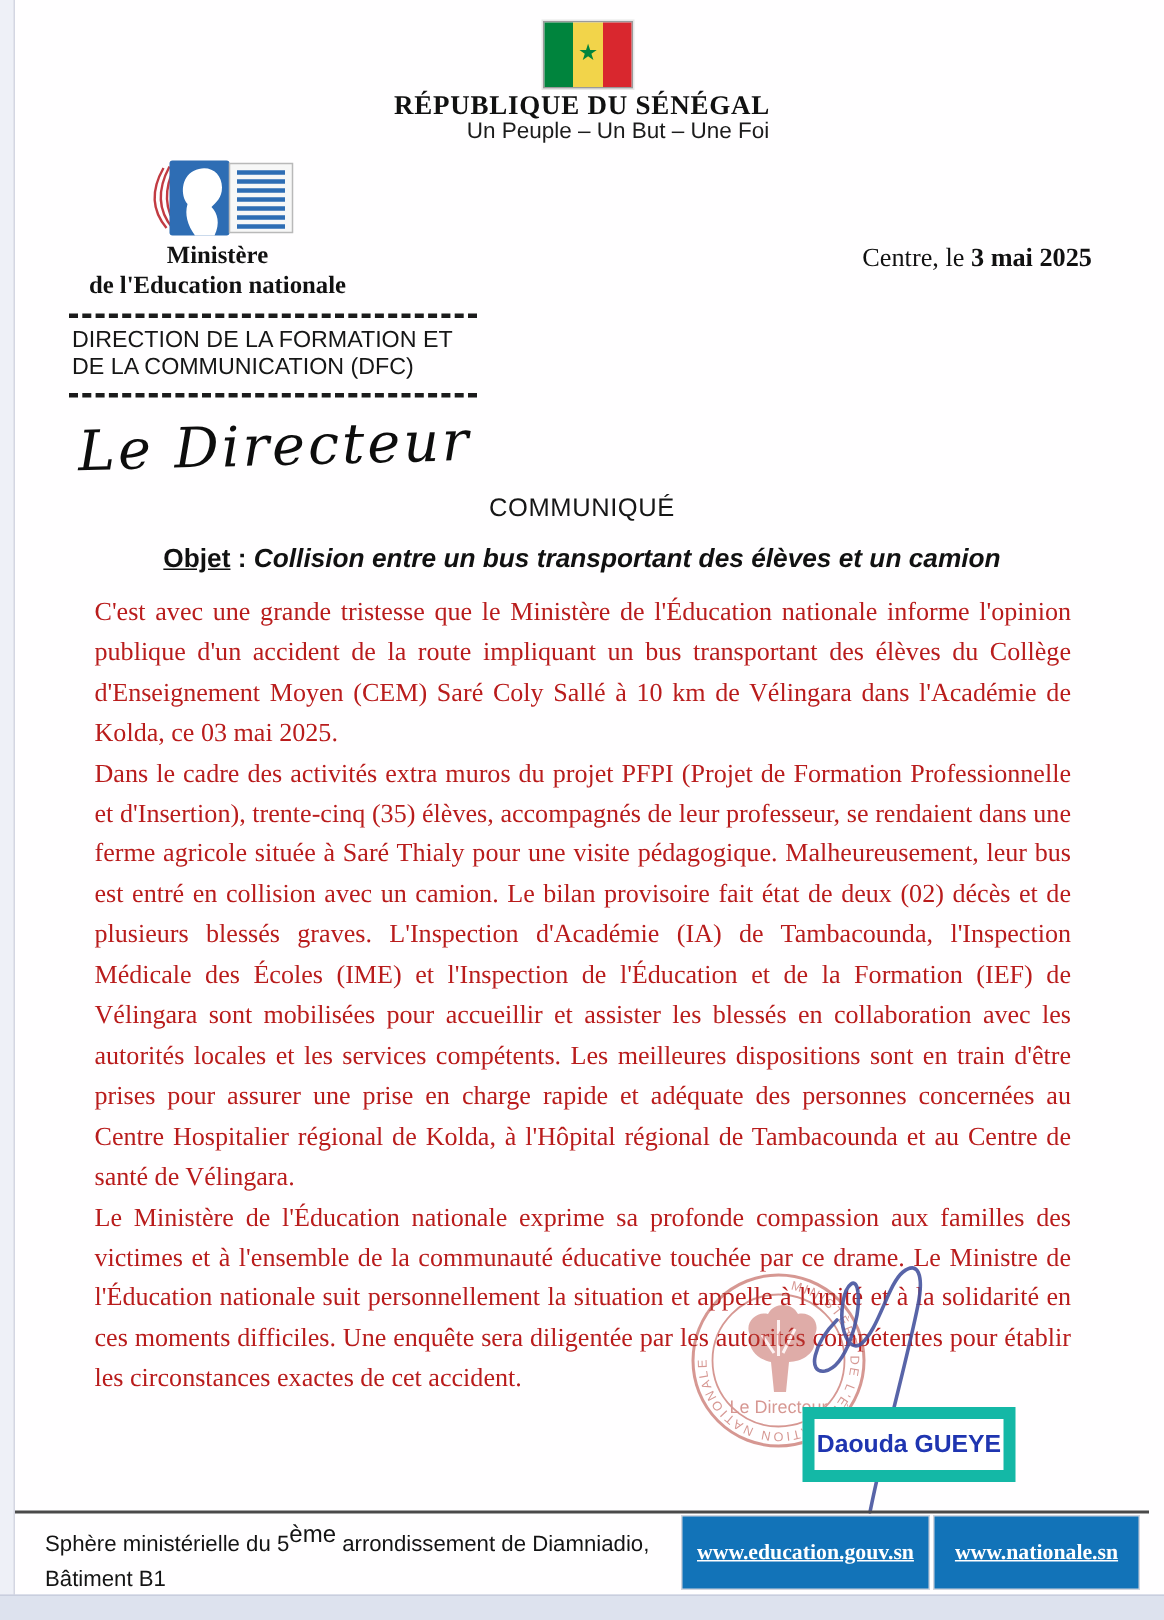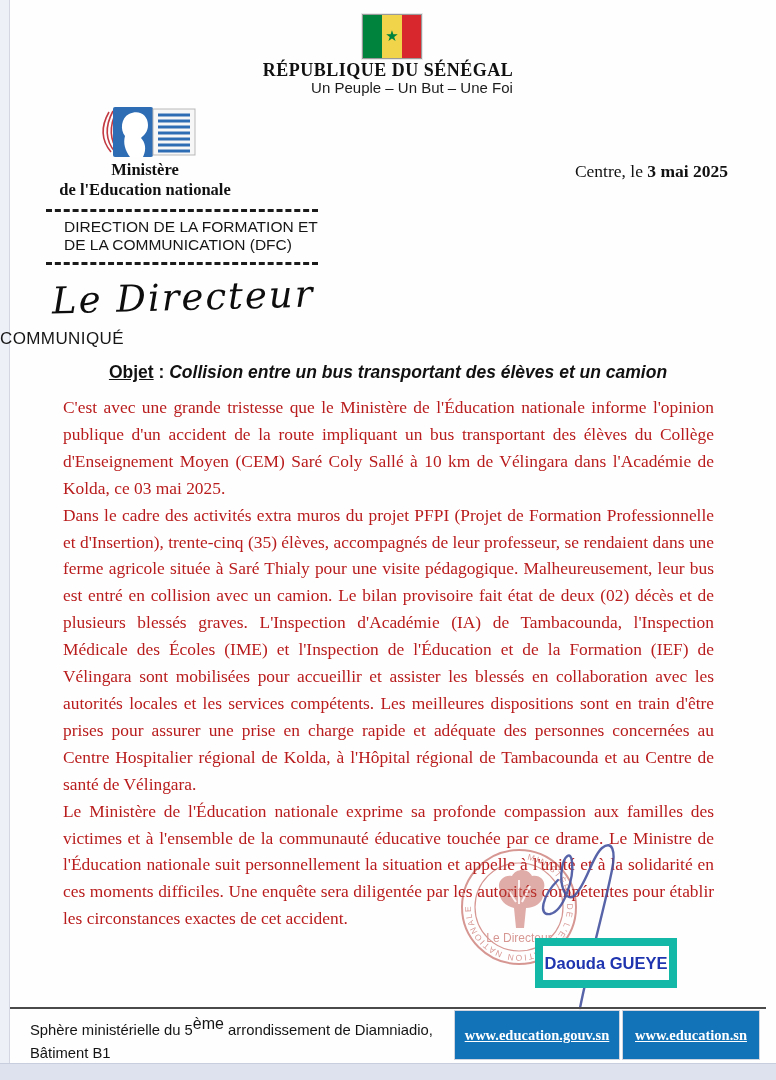--- a/index.html
+++ b/index.html
@@ -29,28 +29,28 @@
   .logo{position:absolute;left:95px;top:104px;width:102px;height:56px;}
   .ministry{position:absolute;left:30px;top:160px;width:230px;text-align:center;
     font-weight:bold;font-size:16.5px;line-height:1.22;}
   .dateline{position:absolute;right:48px;top:161px;font-size:17.5px;}
 
   
   .direction{position:absolute;left:46px;top:205px;width:272px;
     font-family:"Liberation Sans", sans-serif;font-size:15.5px;line-height:1.18;
     color:#161616;}
   .dash{border-top:3px dashed #1b1b1b;height:0;margin:4px 0;}
-  .direction .txt{padding:2px 0 3px 2px;margin-left:16px;}
+  .direction .txt{padding:2px 0 3px 2px;}
 
   
   .script{position:absolute;left:52px;top:276px;
     font-family:"DejaVu Serif", serif;font-style:italic;font-size:37px;
     letter-spacing:2px;color:#0d0d0d;transform:rotate(-1.5deg);}
 
-  .communique-title{position:absolute;left:0;top:329px;width:776px;text-align:left;
+  .communique-title{position:absolute;left:0;top:329px;width:776px;text-align:center;
     font-family:"Liberation Sans", sans-serif;font-size:17px;color:#161616;letter-spacing:.4px;}
   .subject{position:absolute;left:0;top:362px;width:776px;text-align:center;
     font-family:Liberation Sans, sans-serif;font-weight:bold;font-size:17.5px;}
   .subject .obj{text-decoration:underline;}
   .subject .obj-text{font-style:italic;}
 
   
   .body-text{position:absolute;left:63px;top:394px;width:651px;
     font-size:17.4px;line-height:26.9px;text-align:justify;color:#b91c1c;}
   .body-text p{margin:0;}
@@ -174,17 +174,17 @@
     <span>Daouda GUEYE</span>
   </div>
 
   <div class="footer-rule"></div>
   <div class="footer-text">
     <div><span>Sphère ministérielle du 5</span><sup>ème</sup><span> arrondissement de Diamniadio, Bâtiment B1</span></div>
     <div><span>BP 4025 – Dakar. Tel. +221 338495454 – Email : </span></div>
   </div>
   <div class="web-boxes">
     <div class="web-box b1">www.education.gouv.sn</div>
-    <div class="web-box b2">www.education.sn</div>
+    <div class="web-box b2">www.nationale.sn</div>
   </div>
 
   <div class="scan-bottom"></div>
 </div>
 
 </body></html>

